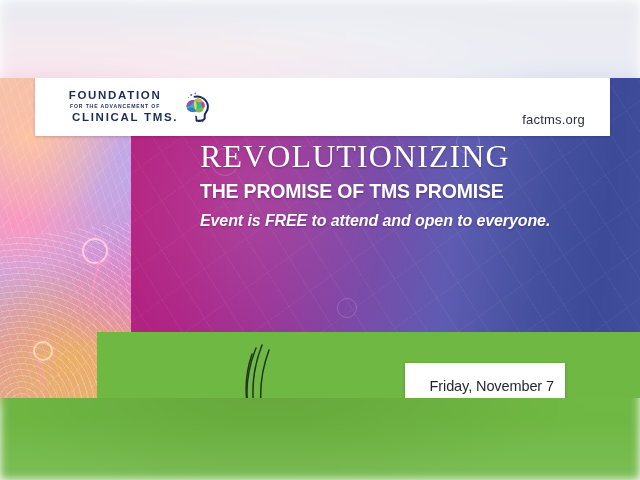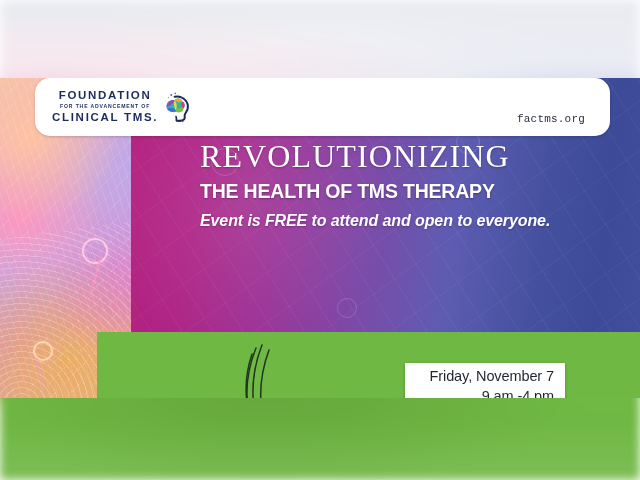--- a/index.html
+++ b/index.html
@@ -156,21 +156,20 @@
   
   .logo-bar {
     position: absolute;
     left: 35px; top: 0px;
     width: 575px; height: 58px;
     background: #ffffff;
     display: flex;
     align-items: center;
     justify-content: space-between;
     box-shadow: 0 1px 3px rgba(0,0,0,0.18);
-    border-radius: 15px;
   }
   .logo-group {
     display: flex;
     align-items: center;
     margin-left: 17px;
   }
   .logo-words {
     display: flex;
     flex-direction: column;
     align-items: center;
@@ -190,30 +189,31 @@
     letter-spacing: 0.85px;
     color: #1d2b5c;
     margin: 2.5px 0 2.5px 0;
   }
   .logo-l3 {
     font-family: "Liberation Sans", sans-serif;
     font-weight: bold;
     font-size: 11.5px;
     letter-spacing: 1.7px;
     color: #1d2b5c;
+    margin-left: 20px;
   }
   .logo-mark {
     width: 34px;
     height: 34px;
     margin-left: 1px;
     flex: none;
   }
   .site-url {
-    font-family: Liberation Mono, monospace;
-    font-size: 11px;
+    font-family: Liberation Sans, sans-serif;
+    font-size: 13px;
     color: #2a2f45;
     margin-right: 25px;
     letter-spacing: 0.2px;
     margin-top: 24px;
   }
 
   
   .headline-wrap {
     position: absolute;
     left: 200px; top: 62px;
@@ -338,21 +338,21 @@
           <circle cx="66" cy="20" r="1.8" fill="#2fb6a8"></circle>
           <circle cx="62" cy="90" r="2.6" fill="#1d2b5c"></circle>
           <circle cx="70" cy="93" r="2" fill="#1d2b5c"></circle>
         </svg>
       </div>
       <span class="site-url">factms.org</span>
     </div>
 
     <div class="headline-wrap">
       <div class="headline">REVOLUTIONIZING</div>
-      <div class="subhead">THE HEALTH OF TMS THERAPY</div>
+      <div class="subhead">THE PROMISE OF TMS PROMISE</div>
       <div class="tagline">Event is FREE to attend and open to everyone.</div>
     </div>
 
     <svg class="sketch-arrow" viewBox="0 0 175 130">
       <g fill="none" stroke="#1b2a1e" stroke-width="1.5" stroke-linecap="round" opacity="0.92">
         <path d="M16 10 C4 40 2 76 22 100 C44 124 96 114 128 84"></path>
         <path d="M22 7 C10 38 8 78 28 102 C50 126 100 116 133 86"></path>
         <path d="M29 12 C18 42 16 80 35 103 C56 124 104 114 136 82"></path>
         <path d="M12 16 C2 46 4 80 24 102"></path>
       </g>
@@ -360,17 +360,16 @@
         <path d="M136 82 L107 86"></path>
         <path d="M136 82 L116 106"></path>
         <path d="M133 86 L110 90"></path>
         <path d="M133 86 L118 108"></path>
         <path d="M140 78 L120 80 L128 66"></path>
       </g>
     </svg>
 
     <div class="date-box">
       <span class="date-line">Friday, November 7</span>
-      <span class="date-line">9 am -4 pm</span>
     </div>
 
   </div>
 </div>
 
 </body></html>

